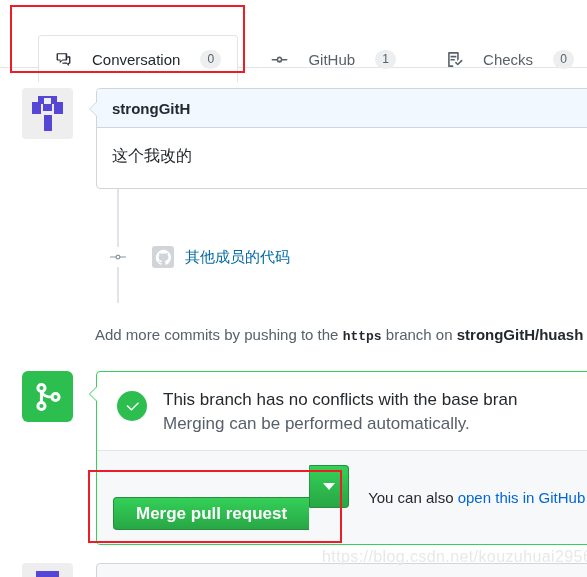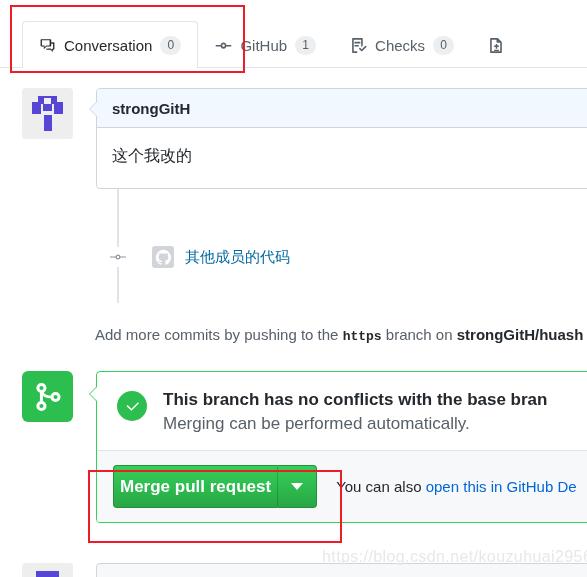--- a/index.html
+++ b/index.html
@@ -26,33 +26,34 @@
   }
   .tabnav-inner {
     display: flex;
     align-items: flex-end;
     height: 100%;
     padding-left: 22px;
   }
   .tab {
     display: flex;
     align-items: center;
-    gap: 8px;
+    gap: 20px;
     height: 47px;
     padding: 0 16px;
     font-size: 15px;
     color: #586069;
     background: transparent;
     border: 1px solid transparent;
     border-bottom: none;
     border-radius: 4px 4px 0 0;
     position: relative;
-    top: 1px;
+    top: 15px;
     white-space: nowrap;
     cursor: pointer;
+    margin-left: 16px;
   }
   .tab.selected {
     color: #24292e;
     background: #ffffff;
     border-color: #e1e4e8;
     font-weight: 400;
   }
   .tab .counter {
     display: inline-flex;
     align-items: center;
@@ -237,21 +238,21 @@
     width: 30px; height: 30px;
     border-radius: 50%;
     background: #2cbe4e;
     display: flex; align-items: center; justify-content: center;
     flex: 0 0 auto;
     margin-top: 2px;
   }
   .merge-status-text { margin-left: 16px; }
   .merge-title {
     font-size: 17px;
-    font-weight: bold;
+    font-weight: normal;
     color: #24292e;
     white-space: nowrap;
     line-height: 1.3;
   }
   .merge-sub {
     font-size: 17px;
     color: #586069;
     margin-top: 3px;
     white-space: nowrap;
   }
@@ -265,31 +266,32 @@
   }
   .btn-merge-group {
     display: inline-flex;
     align-items: stretch;
     flex: 0 0 auto;
   }
   .btn-merge {
     display: inline-flex;
     align-items: center;
     justify-content: center;
-    height: 43px;
-    padding: 0 6px;
+    height: 33px;
+    padding: 0 22px;
     font-size: 17px;
     font-weight: bold;
     color: #ffffff;
     background: linear-gradient(#34d058, #28a745);
     border: 1px solid #2a8c3f;
     border-right: none;
     border-radius: 4px 0 0 4px;
     cursor: pointer;
     white-space: nowrap;
+    margin-top: 32px;
   }
   .btn-merge-caret {
     display: inline-flex;
     align-items: center;
     justify-content: center;
     width: 40px;
     height: 43px;
     background: linear-gradient(#34d058, #28a745);
     border: 1px solid #2a8c3f;
     border-left: 1px solid rgba(0,0,0,0.18);

